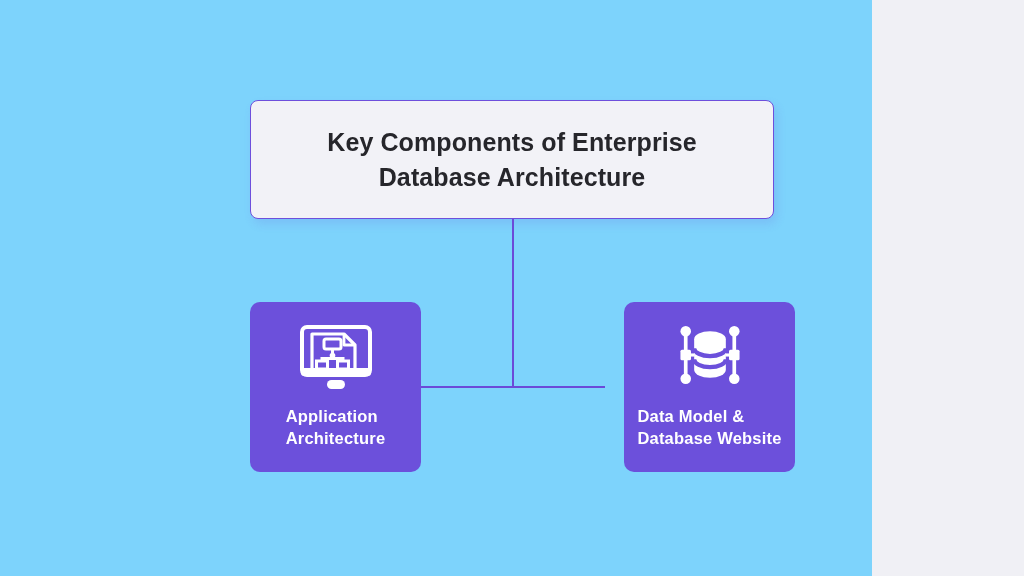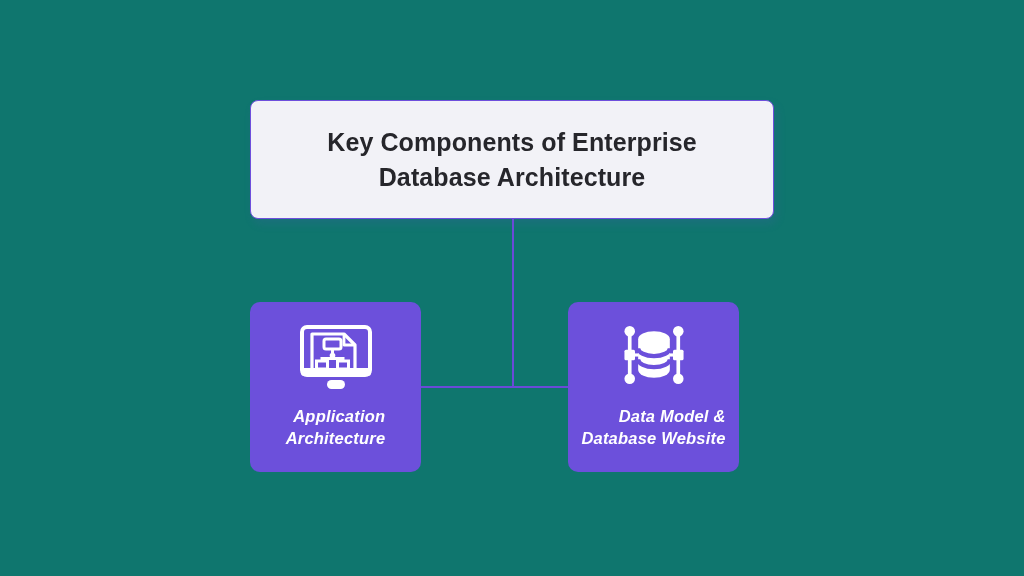--- a/index.html
+++ b/index.html
@@ -4,23 +4,23 @@
 <style>
   * { margin: 0; padding: 0; box-sizing: border-box; }
   html, body { width: 1024px; height: 576px; }
   body {
     font-family: "Liberation Sans", sans-serif;
     background: #F0F0F5;
     overflow: hidden;
   }
   .canvas {
     position: relative;
-    width: 1024px;
+    width: 872px;
     height: 576px;
-    background: #0f766e;
+    background: #7dd3fc;
   }
   
   .title-box {
     position: absolute;
     left: 250px;
     top: 100px;
     width: 524px;
     height: 119px;
     background: #F2F2F7;
     border: 1.6px solid #6E4FDC;
@@ -63,32 +63,31 @@
     width: 171px;
     height: 170px;
     background: #6C50DB;
     border-radius: 10px;
     display: flex;
     flex-direction: column;
     align-items: center;
     padding-top: 15px;
   }
   .card.left  { left: 250px; }
-  .card.right { left: 568px; }
+  .card.right { left: 624px; }
   .card-icon {
     width: 78px;
     height: 76px;
     display: flex;
     align-items: center;
     justify-content: center;
   }
   .card-label {
     margin-top: 12px;
-    text-align: right;
-    font-style: italic;
+    text-align: left;
   }
   .card-label-line {
     font-size: 16.5px;
     line-height: 22px;
     font-weight: 700;
     color: #FFFFFF;
     letter-spacing: 0.2px;
   }
 </style>
 </head>

